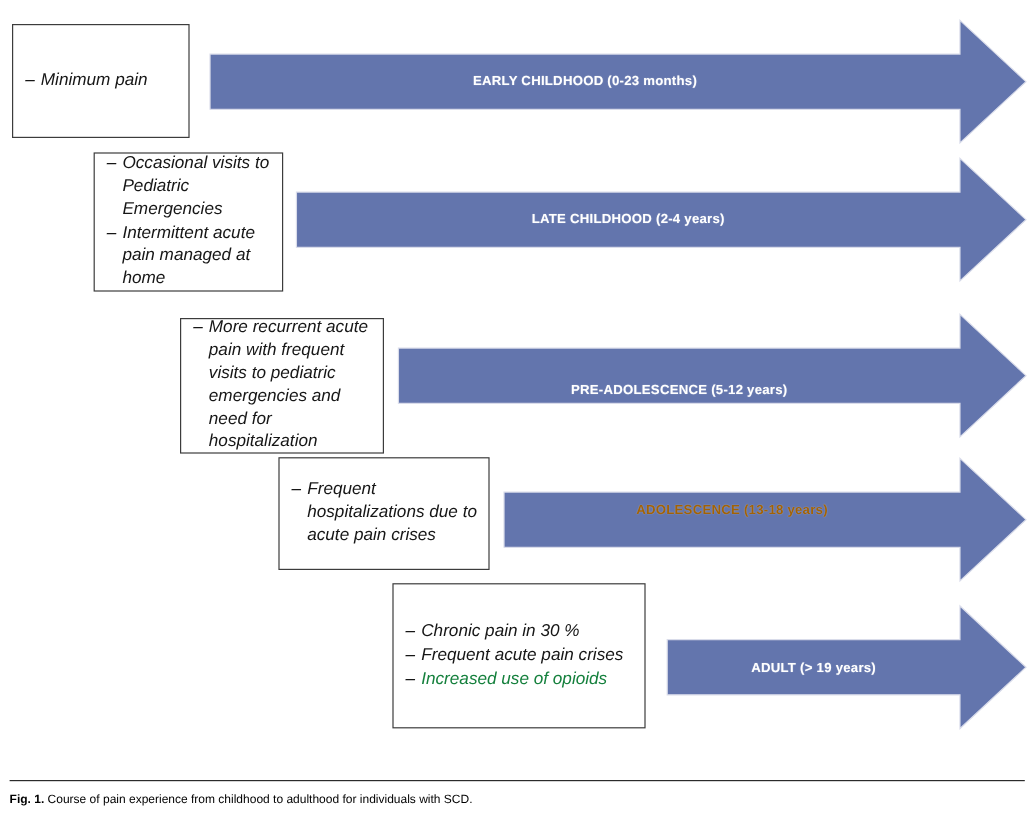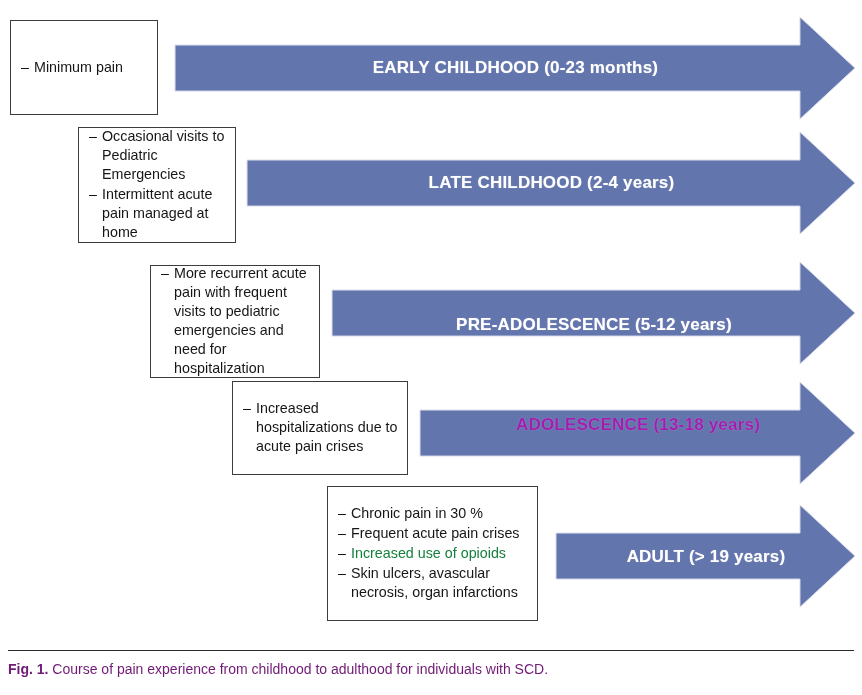--- a/index.html
+++ b/index.html
@@ -50,38 +50,38 @@
   }
   .arrow-label {
     position: absolute;
     top: 0;
     height: 100%;
     display: flex;
     align-items: center;
     justify-content: center;
     color: #ffffff;
     font-weight: bold;
-    font-size: 17px;
+    font-size: 11px;
     letter-spacing: 0.2px;
     white-space: nowrap;
     text-shadow: 0 0 1px rgba(255,255,255,0.45);
     pointer-events: none;
-    padding-left: 28px;
   }
 
   
   .desc-box {
     position: absolute;
     box-sizing: border-box;
     background: #ffffff;
     border: 1.4px solid #3c3c3c;
     padding: 9px 9px 9px 10px;
     display: flex;
     flex-direction: column;
     justify-content: center;
+    font-style: italic;
   }
   .desc-list {
     margin: 0;
     padding: 0;
     list-style: none;
   }
   .desc-item {
     position: relative;
     margin: 0 0 1px 0;
     padding-left: 13px;
@@ -105,23 +105,23 @@
     top: 650px;
     width: 846px;
   }
   #caption-rule {
     width: 100%;
     height: 0;
     border-top: 1.6px solid #2b2b2b;
     margin: 0 0 9px 0;
   }
   #caption-text {
-    font-size: 14px;
+    font-size: 10px;
     line-height: 1.3;
-    color: #701a75;
+    color: #000000;
     white-space: nowrap;
   }
   #caption-label {
     font-weight: bold;
   }
 </style>
 </head>
 <body>
 
 <div id="figure-root">
@@ -158,38 +158,37 @@
         <div class="desc-box" style="left: 150px; top: 265px; width: 170px; height: 113px; border-color: rgb(60, 60, 60);">
           <ul class="desc-list">
             <li class="desc-item" style="color: rgb(22, 22, 22);">More recurrent acute pain with frequent visits to pediatric emergencies and need for hospitalization</li>
           </ul>
         </div>
       </div>
       <div class="stage-row">
         <svg class="arrow" width="437" height="102.12" viewBox="0 0 437 102.12" style="left: 420px; top: 381.94px;">
           <polygon class="arrow-shape" points="0,28.060000000000002 380,28.060000000000002 380,0 435,51.06 380,102.12 380,74.06 0,74.06" fill="#6375ad" stroke="#d9dcea"></polygon>
         </svg>
-        <div class="arrow-label" style="left: 420px; top: 410px; width: 380px; height: 30px; color: #a21caf;">ADOLESCENCE (13-18 years)</div>
+        <div class="arrow-label" style="left: 420px; top: 410px; width: 380px; height: 30px; color: #a16207;">ADOLESCENCE (13-18 years)</div>
         <div class="desc-box" style="left: 232px; top: 381px; width: 176px; height: 94px; border-color: rgb(60, 60, 60);">
           <ul class="desc-list">
-            <li class="desc-item" style="color: rgb(22, 22, 22);">Increased hospitalizations due to acute pain crises</li>
+            <li class="desc-item" style="color: rgb(22, 22, 22);">Frequent hospitalizations due to acute pain crises</li>
           </ul>
         </div>
       </div>
       <div class="stage-row">
         <svg class="arrow" width="301" height="102.12" viewBox="0 0 301 102.12" style="left: 556px; top: 504.94px;">
           <polygon class="arrow-shape" points="0,28.060000000000002 244,28.060000000000002 244,0 299,51.06 244,102.12 244,74.06 0,74.06" fill="#6375ad" stroke="#d9dcea"></polygon>
         </svg>
         <div class="arrow-label" style="left: 556px; top: 532px; width: 244px; height: 50px; color: rgb(255, 255, 255);">ADULT (&gt; 19 years)</div>
-        <div class="desc-box" style="left: 327px; top: 486px; width: 211px; height: 135px; border-color: rgb(60, 60, 60);">
+        <div class="desc-box" style="left: 327px; top: 486px; width: 211px; height: 121px; border-color: rgb(60, 60, 60);">
           <ul class="desc-list">
             <li class="desc-item" style="color: rgb(22, 22, 22);">Chronic pain in 30 %</li>
             <li class="desc-item" style="color: rgb(22, 22, 22);">Frequent acute pain crises</li>
             <li class="desc-item" style="color: #15803d;">Increased use of opioids</li>
-            <li class="desc-item" style="color: rgb(22, 22, 22);">Skin ulcers, avascular necrosis, organ infarctions</li>
           </ul>
         </div>
       </div>
     </div>
 
   <div id="caption-block">
     <div id="caption-rule"></div>
     <div id="caption-text">
       <span id="caption-label">Fig. 1. </span>
       <span id="caption-body">Course of pain experience from childhood to adulthood for individuals with SCD.</span>

